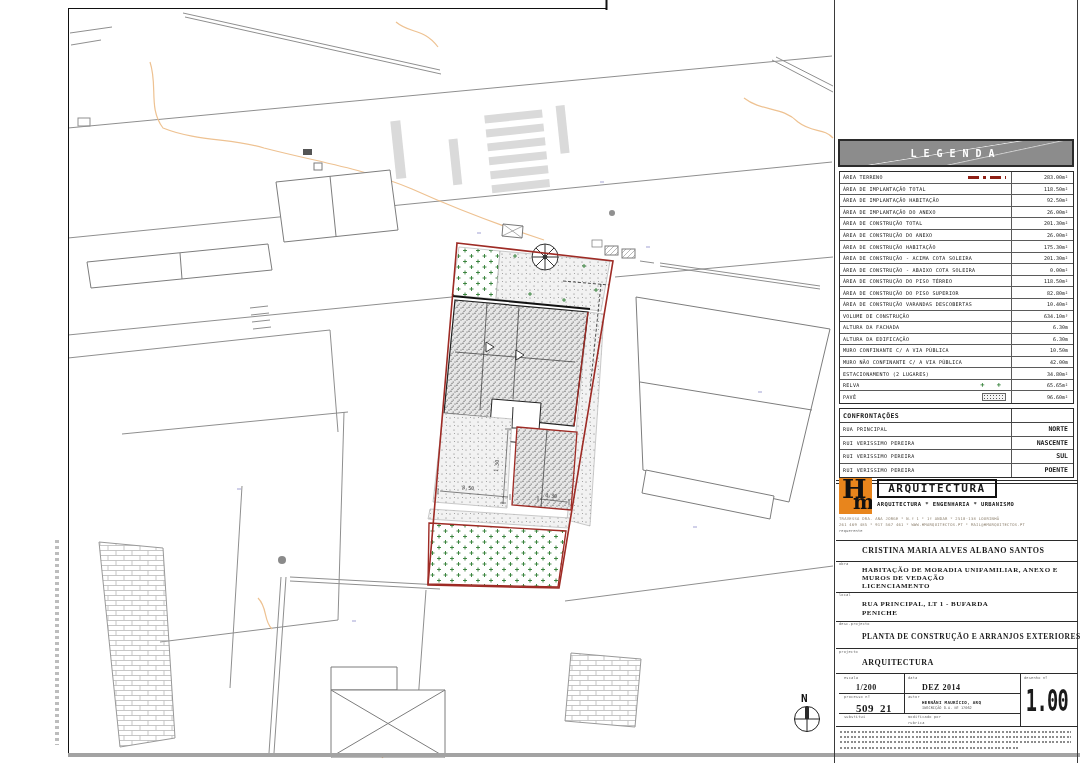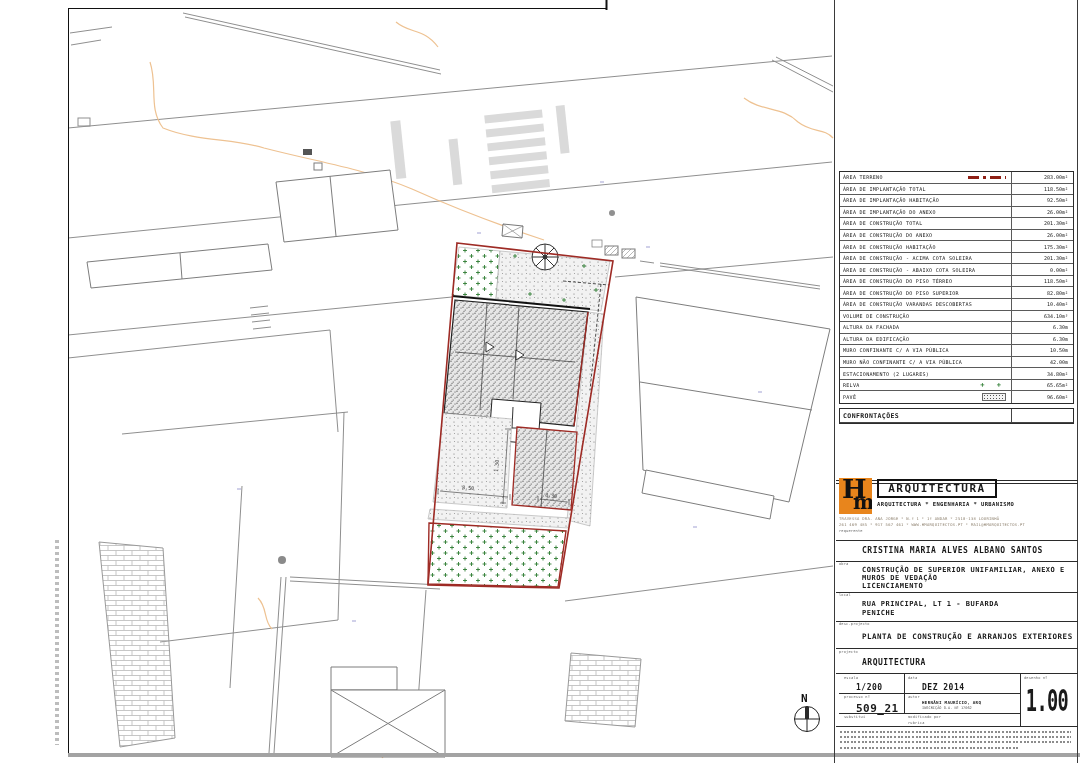--- a/index.html
+++ b/index.html
@@ -38,21 +38,21 @@
   .rule-part{left:3px;width:181px;height:0;border-top:1px solid #2b2b2b;}
   
   .logobox{left:3px;top:478px;width:33px;height:36px;background:#e8851c;overflow:hidden;}
   .logobox .H{position:absolute;left:3px;top:-4px;font-family:"DejaVu Serif",serif;font-weight:bold;font-size:26px;color:#111;}
   .logobox .m{position:absolute;left:14px;top:12px;font-family:"DejaVu Serif",serif;font-weight:bold;font-size:20px;color:#111;}
   .arqbox{left:41px;top:479px;width:120px;height:19px;border:2px solid #111;display:flex;align-items:center;justify-content:center;
           font-size:11px;font-weight:bold;letter-spacing:1.5px;}
   .tagline{left:41px;top:501px;font-size:5.5px;font-weight:bold;letter-spacing:.4px;}
   .addr{left:3px;font-size:3.8px;color:#8a7d6a;letter-spacing:.3px;white-space:nowrap;}
   .tlabel{font-size:3.6px;color:#666;letter-spacing:.2px;}
-  .bigtxt{font-weight:bold;letter-spacing:.5px;white-space:nowrap;}
+  .bigtxt{font-weight:bold;letter-spacing:.5px;white-space:nowrap;font-family:Liberation Serif, serif;}
   .vsep{position:absolute;width:0;border-left:1px solid #2b2b2b;}
   .bignum{left:184px;top:674px;width:54px;height:52px;display:flex;align-items:center;justify-content:center;
           font-size:30px;font-weight:bold;transform:scaleX(.62);letter-spacing:-1px;}
   .fineline{left:4px;width:231px;height:2.4px;background:repeating-linear-gradient(90deg,#8c8c8c 0 2px,transparent 2px 3.6px);}
   #lefttext{position:absolute;left:55px;top:540px;width:3.5px;height:205px;opacity:.65;
             background:repeating-linear-gradient(180deg,#999 0 2.6px,transparent 2.6px 6px);}
 </style>
 </head>
 <body>
 
@@ -231,20 +231,23 @@
     <rect x="68" y="753" width="1012" height="4" fill="#a3a3a3"></rect>
   </g>
 </svg>
 
 <div id="lefttext"></div>
 <div class="vline" style="left:834px"></div>
 <div class="vline" style="left:1077px"></div>
 
 <div id="panel">
 
+  <div class="abs legtitle">
+        <span>LEGENDA</span>
+      </div>
   <div class="abs legtable">
         <div class="legrow">
           <div class="leglab">
             <span>ÁREA TERRENO</span>
             <span class="sw-terrain"></span>
           </div>
           <div class="legval">283.00m²</div>
         </div>
         <div class="legrow">
           <div class="leglab">
@@ -362,20 +365,38 @@
           </div>
           <div class="legval">96.60m²</div>
         </div>
       </div>
 
   <div class="abs confr">
     <div class="confr-h">
       <span style="flex:1">CONFRONTAÇÕES</span>
       <span class="side"></span>
     </div>
+    <div>
+          <div class="crow">
+            <div class="cname">RUA PRINCIPAL</div>
+            <div class="cside">NORTE</div>
+          </div>
+          <div class="crow">
+            <div class="cname">RUI VERISSIMO PEREIRA</div>
+            <div class="cside">NASCENTE</div>
+          </div>
+          <div class="crow">
+            <div class="cname">RUI VERISSIMO PEREIRA</div>
+            <div class="cside">SUL</div>
+          </div>
+          <div class="crow">
+            <div class="cname">RUI VERISSIMO PEREIRA</div>
+            <div class="cside">POENTE</div>
+          </div>
+        </div>
   </div>
 
   <div class="abs rule" style="top:480px"></div>
   <div class="abs rule" style="top:483px"></div>
 
   <div class="abs logobox">
     <span class="H">H</span>
     <span class="m">m</span>
   </div>
   <div class="abs arqbox">
@@ -384,21 +405,21 @@
   <div class="abs tagline">ARQUITECTURA * ENGENHARIA * URBANISMO</div>
   <div class="abs addr" style="top:516px">TRAVESSA DRA. ANA JORGE * N.º 1 * 1º ANDAR * 2510-138 LOURINHÃ</div>
   <div class="abs addr" style="top:522px">261 469 485 * 917 567 461 * WWW.HMARQUITECTOS.PT * MAIL@HMARQUITECTOS.PT</div>
   <div class="abs tlabel" style="left:3px;top:529px">requerente</div>
 
   <div class="abs rule" style="top:540px"></div>
   <div class="abs bigtxt" style="left:26px;top:546px;font-size:8px">CRISTINA MARIA ALVES ALBANO SANTOS</div>
 
   <div class="abs rule" style="top:561px"></div>
   <div class="abs tlabel" style="left:3px;top:562px">obra</div>
-  <div class="abs bigtxt" style="left:26px;top:566px;font-size:7px">CONSTRUÇÃO DE SUPERIOR UNIFAMILIAR, ANEXO E</div>
+  <div class="abs bigtxt" style="left:26px;top:566px;font-size:7px">HABITAÇÃO DE MORADIA UNIFAMILIAR, ANEXO E</div>
   <div class="abs bigtxt" style="left:26px;top:574px;font-size:7px">MUROS DE VEDAÇÃO</div>
   <div class="abs bigtxt" style="left:26px;top:582px;font-size:7px">LICENCIAMENTO</div>
 
   <div class="abs rule" style="top:592px"></div>
   <div class="abs tlabel" style="left:3px;top:593px">local</div>
   <div class="abs bigtxt" style="left:26px;top:600px;font-size:7px">RUA PRINCIPAL, LT 1 - BUFARDA</div>
   <div class="abs bigtxt" style="left:26px;top:609px;font-size:7px">PENICHE</div>
 
   <div class="abs rule" style="top:621px"></div>
   <div class="abs tlabel" style="left:3px;top:622px">desc.projecto</div>

